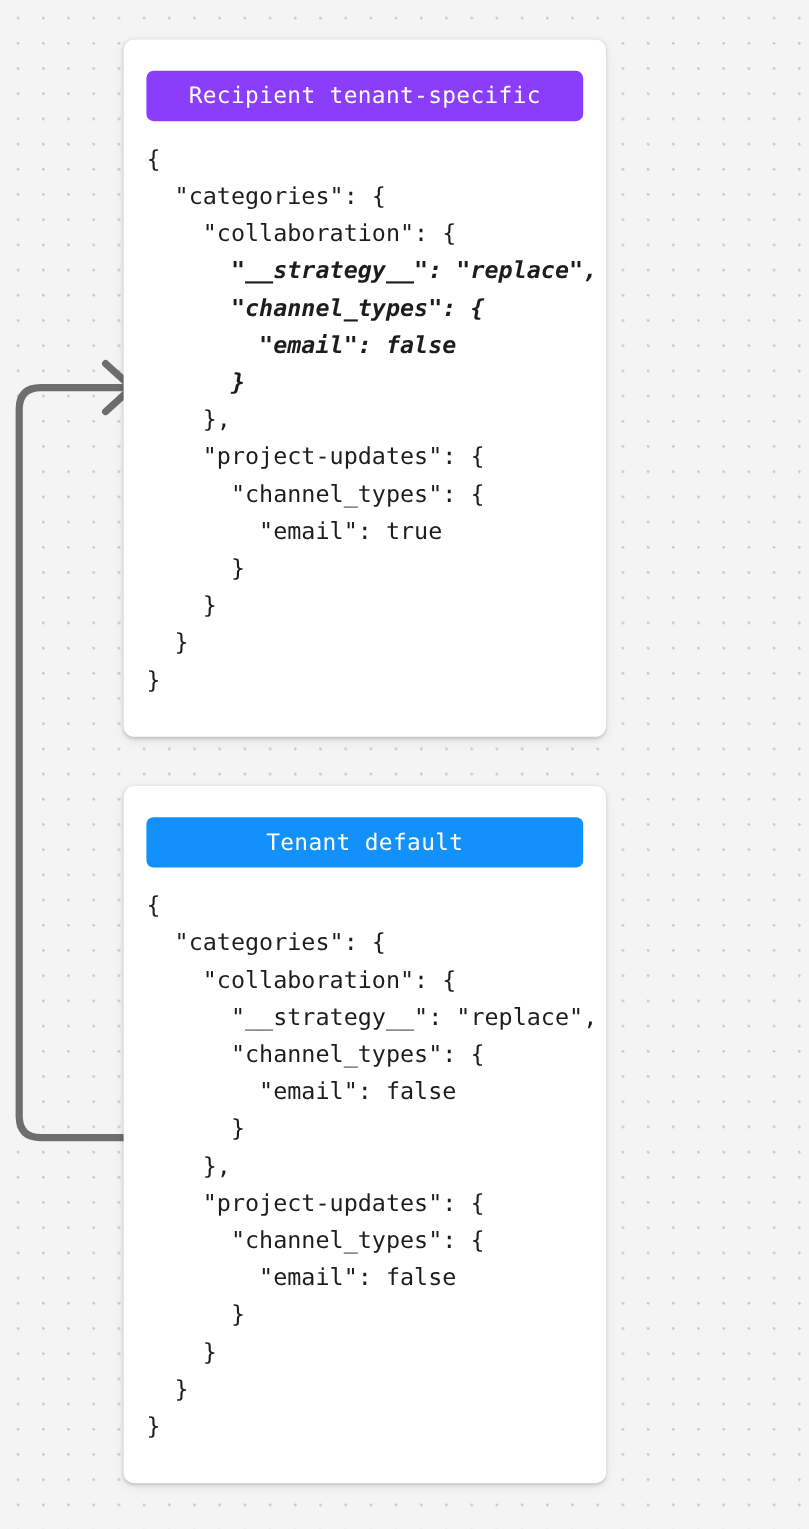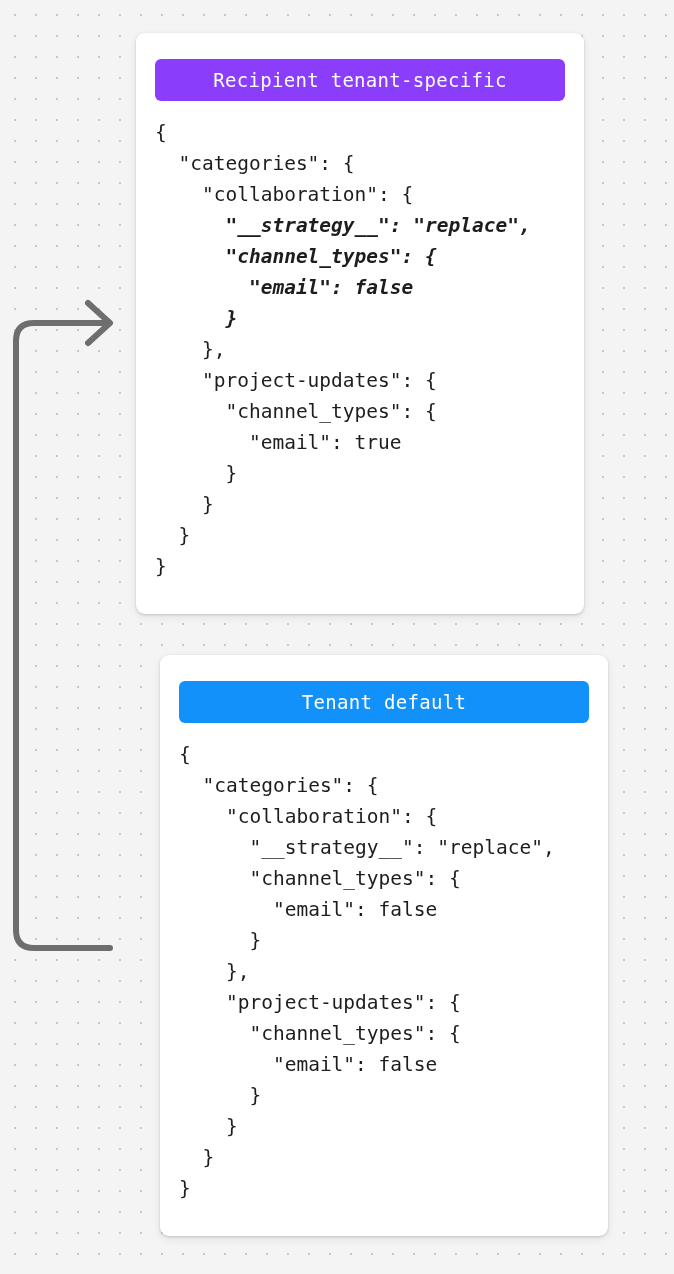--- a/index.html
+++ b/index.html
@@ -32,30 +32,30 @@
     left: 0;
     top: 0;
     width: 674px;
     height: 1274px;
     pointer-events: none;
   }
 
   
   .card {
     position: absolute;
-    left: 136px;
-    width: 448px;
+    left: 103px;
+    width: 402px;
     background: #ffffff;
     border-radius: 9px;
     box-shadow: 0 1px 3px rgba(0,0,0,0.16), 0 3px 10px rgba(0,0,0,0.07);
     box-sizing: border-box;
     padding: 26px 0 20px 0;
   }
   #card-recipient { top: 33px; height: 581px; }
-  #card-tenant    { top: 655px; height: 581px; margin-left: 24px; }
+  #card-tenant    { top: 655px; height: 581px; }
 
   .card-header {
     margin: 0 19px 16px 19px;
     height: 42px;
     border-radius: 6px;
     display: flex;
     align-items: center;
     justify-content: center;
     color: #ffffff;
     font-family: "DejaVu Sans Mono", monospace;

